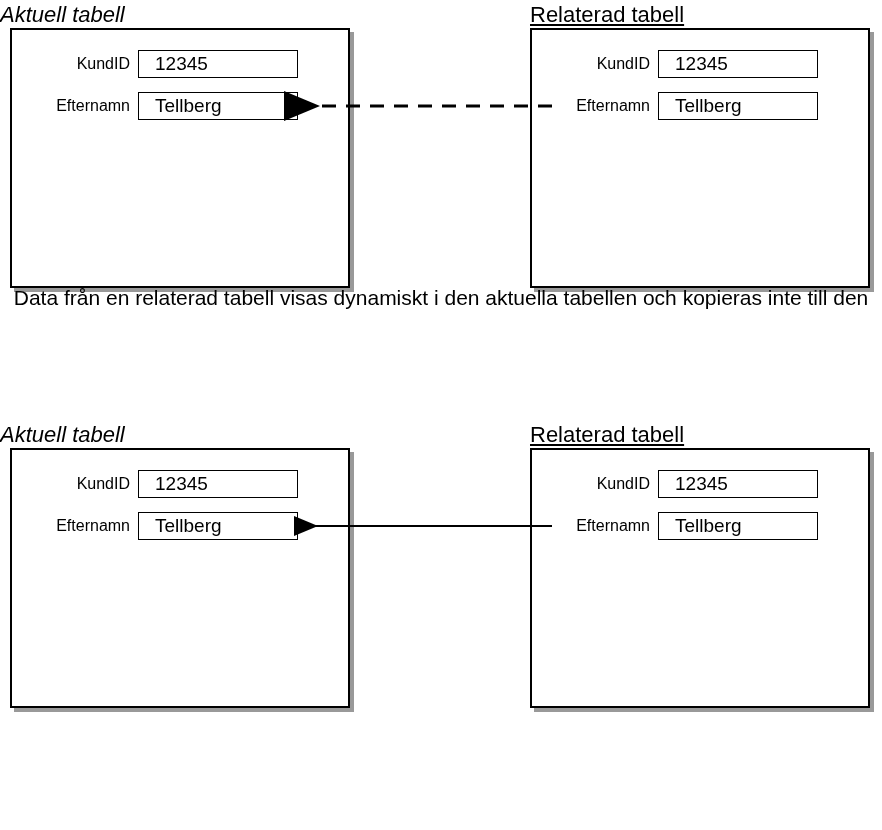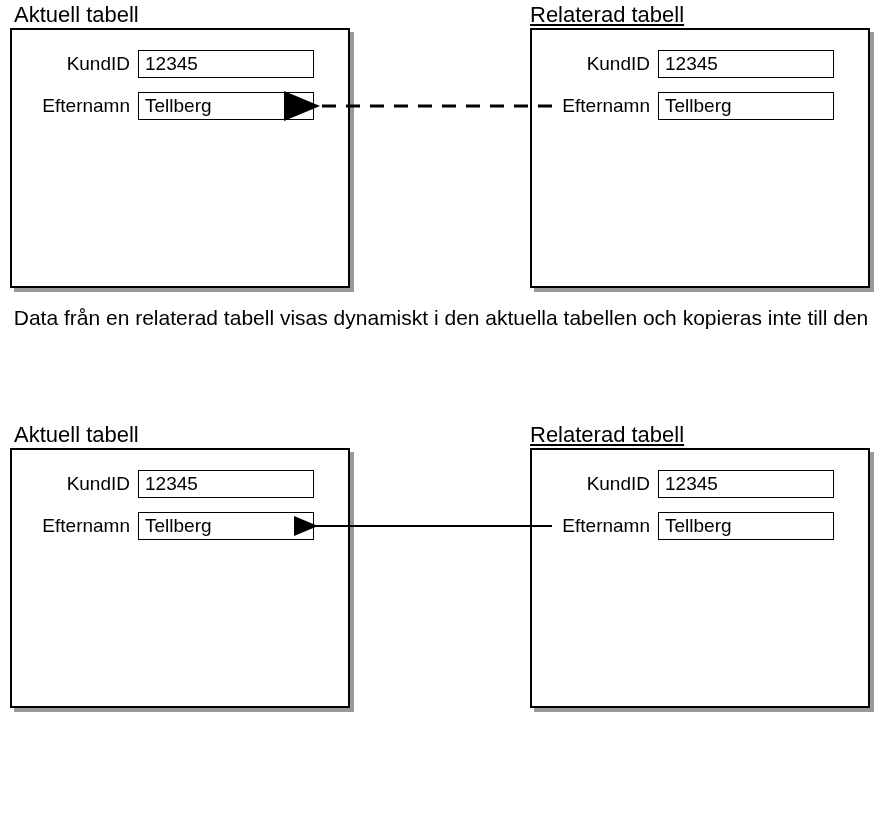--- a/index.html
+++ b/index.html
@@ -27,49 +27,49 @@
       padding: 20px 16px;
     }
     .panel-left { left: 10px; top: 28px; }
     .panel-right { left: 530px; top: 28px; }
     .panel-title {
       position: absolute;
       top: 2px;
       font-size: 22px;
       font-weight: normal;
     }
-    .panel-title-left { left: 14px; }
+    .panel-title-left { left: 0; font-style: italic; }
     .panel-title-right { left: 530px; text-decoration: underline; }
     .field-row {
       display: flex;
       align-items: center;
       margin-bottom: 14px;
     }
     .field-label {
       width: 110px;
       text-align: right;
-      font-size: 19px;
+      font-size: 16px;
       padding-right: 8px;
     }
     .field-value {
       border: 1px solid #000;
       height: 28px;
-      width: 176px;
-      padding: 2px 6px;
+      width: 160px;
+      padding: 2px 16px;
       font-size: 19px;
       display: flex;
       align-items: center;
     }
     .caption {
       position: absolute;
       width: 100%;
       text-align: center;
       font-size: 21px;
       line-height: 1.35;
-      top: 304px;
+      top: 284px;
     }
     .arrow-svg {
       position: absolute;
       top: 28px;
       left: 0;
       width: 882px;
       height: 260px;
       pointer-events: none;
     }
   </style>

